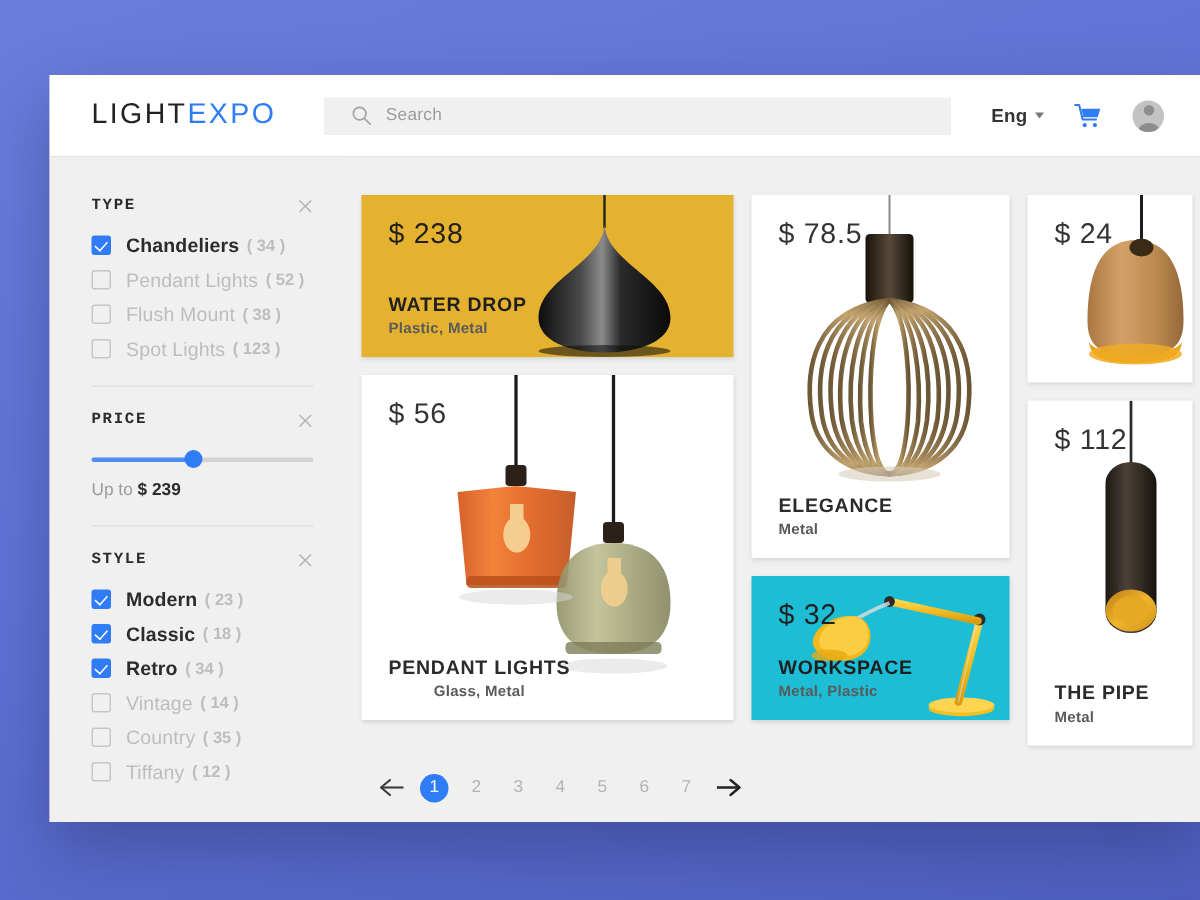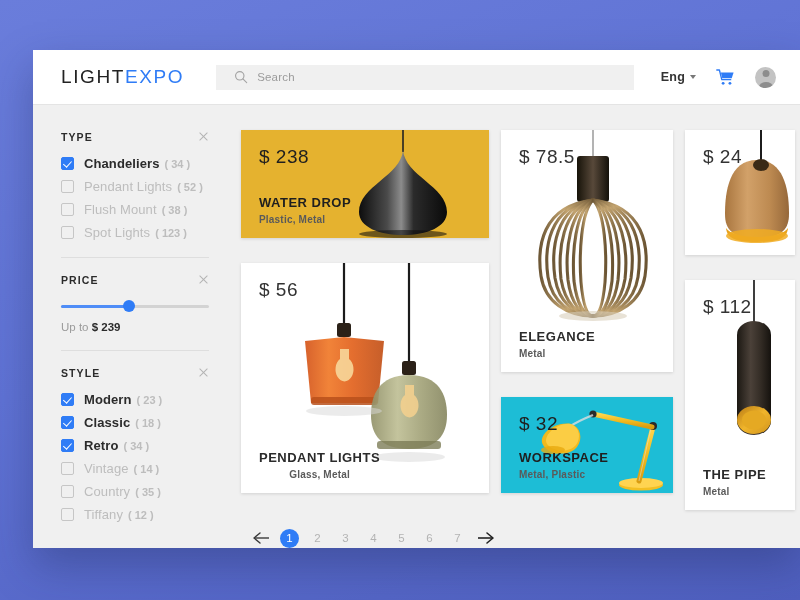--- a/index.html
+++ b/index.html
@@ -131,22 +131,24 @@
   
   .sidebar {
     width: 200px;
     flex: 0 0 200px;
     padding: 26px 24px 0 28px;
     background: #f0f0f0;
   }
 
   .filter-head {
     display: flex;
+    align-items: center;
     justify-content: space-between;
     margin-bottom: 13px;
+    font-family: Liberation Mono, monospace;
   }
   .filter-title {
     font-size: 10.5px;
     font-weight: 700;
     letter-spacing: 1.1px;
     color: #2b2b2b;
   }
   .close-x {
     width: 11px; height: 11px;
     position: relative;
@@ -251,21 +253,21 @@
   .content {
     flex: 1;
     padding: 25px 0 0 8px;
     position: relative;
   }
   .grid {
     display: flex;
     gap: 12px;
     align-items: flex-start;
   }
-  .col { display: flex; flex-direction: column; gap: 25px; }
+  .col { display: flex; flex-direction: column; gap: 12px; }
   .col-a { width: 248px; flex: 0 0 248px; }
   .col-b { width: 172px; flex: 0 0 172px; }
   .col-c { width: 110px; flex: 0 0 110px; }
 
   .card {
     background: #ffffff;
     box-shadow: 0 1px 3px rgba(0,0,0,0.13);
     position: relative;
     overflow: hidden;
   }

